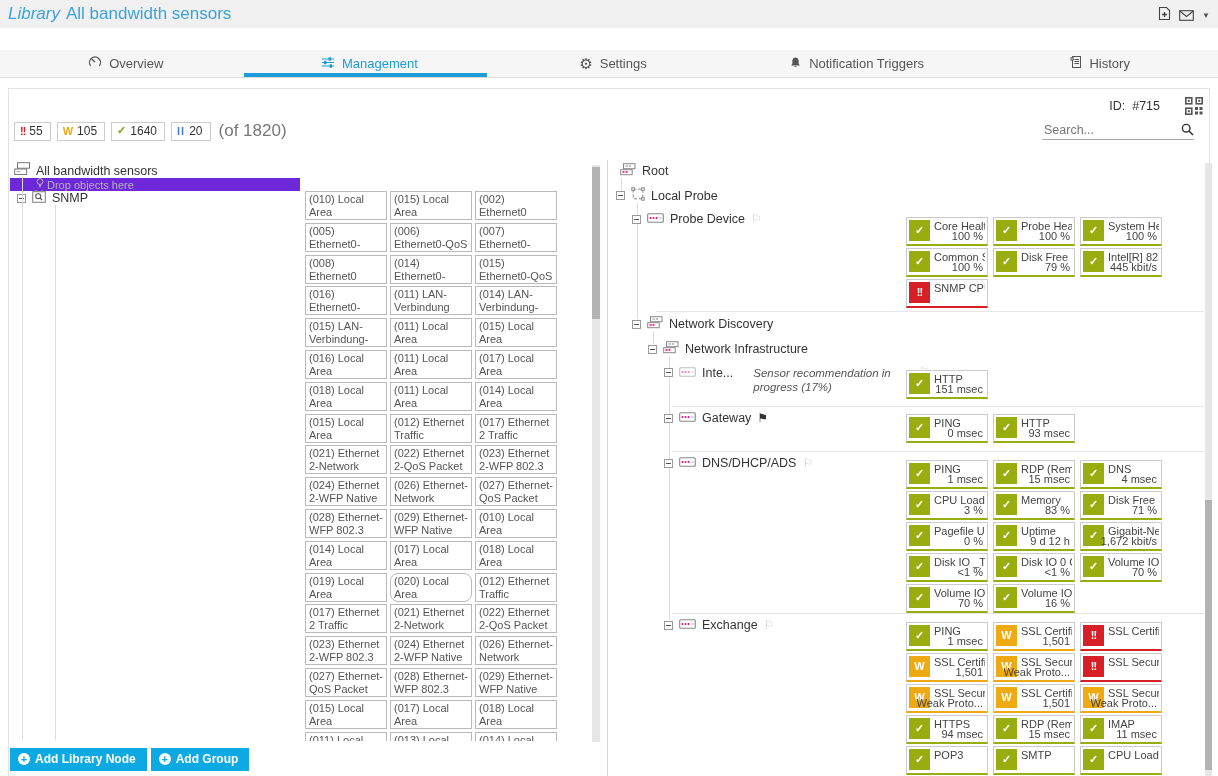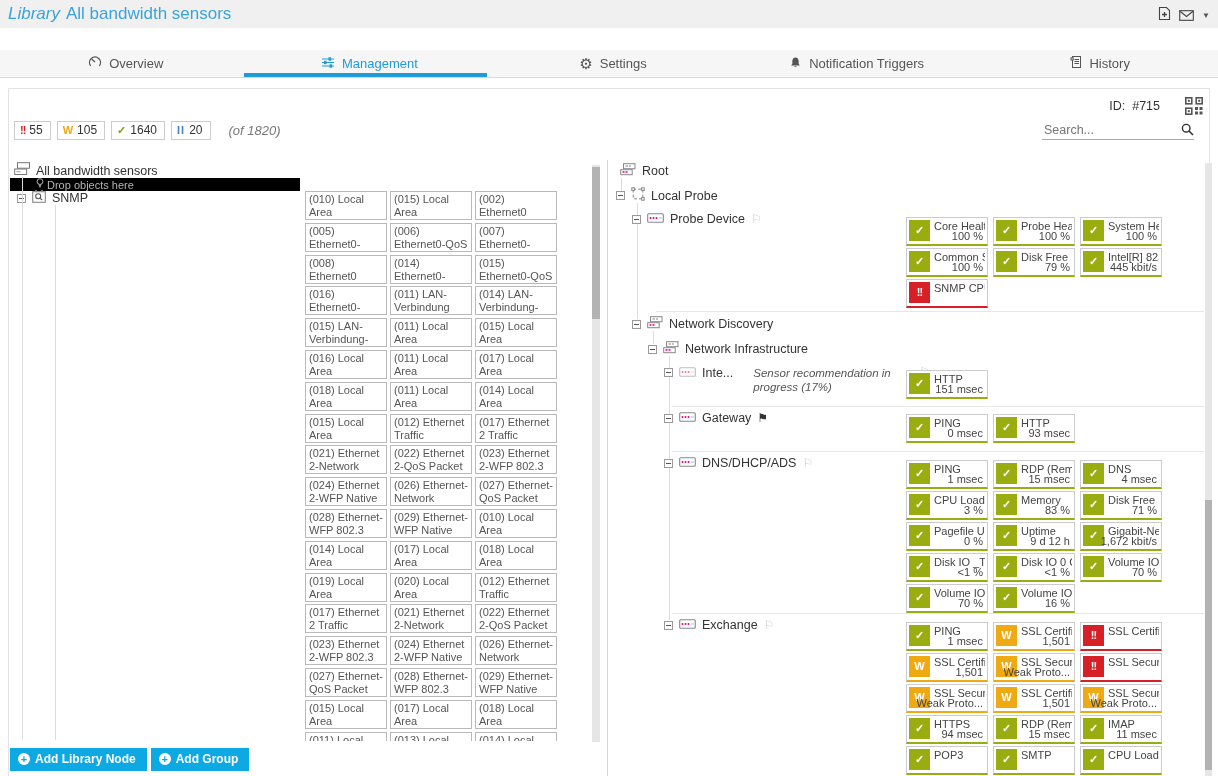--- a/index.html
+++ b/index.html
@@ -35,33 +35,33 @@
 
   
   #badges { position:absolute; left:14px; top:121px; display:flex; gap:6px; align-items:center; }
   .badge { border:1px solid #ccc; background:#fff; padding:1px 7px 2px 5px; font-size:12px;
     color:#333; display:flex; gap:4px; align-items:center; }
   .badge b { font-size:11px; }
   .b-err b { color:#d61f26; letter-spacing:-1px; }
   .b-warn b { color:#efa912; }
   .b-ok b { color:#7fa50f; }
   .b-pause b { color:#4a7fd0; letter-spacing:1px; }
-  #badge-total { font-size:13px; color:#777; margin-left:12px;font-style:italic; }
+  #badge-total { font-size:17px; color:#777; margin-left:2px; }
 
   
   .trow { position:absolute; display:flex; align-items:center; gap:6px; font-size:12.5px; color:#333; white-space:nowrap; }
   .exp { width:9px; height:9px; border:1px solid #999; background:#fff; position:relative; flex:none; }
   .exp::after { content:""; position:absolute; left:1px; right:1px; top:3px; height:1px; background:#555; }
   .flag { font-size:12px; line-height:12px; }
   .flag.o { color:#ccc; }
   .flag.f { color:#333; }
   .vline { position:absolute; width:1px; background:#dcdcdc; }
   .hsep { position:absolute; height:1px; background:#e7e7e7; }
   .dim { opacity:.55; }
-  #drop-hint { position:absolute; left:10px; top:178px; width:290px; height:13px; background:#000000;
+  #drop-hint { position:absolute; left:10px; top:178px; width:290px; height:13px; background:#6d28d9;
     display:flex; align-items:center; gap:3px; padding-left:26px; font-size:11px; color:#b5b5b5; }
   #inet-note { font-style:italic; font-size:11.5px; color:#555; white-space:normal; width:150px;
     line-height:14px; }
 
   
   #library-grid { position:absolute; left:305px; top:191px; width:260px; height:550px; overflow:hidden; }
   .ltile { position:absolute; width:82px; height:29px; border:1px solid #b9b9b9; background:#fff;
     font-size:11px; line-height:13px; color:#555; padding:1px 3px; overflow:hidden; cursor:move; }
 
   
@@ -259,21 +259,21 @@
     <div class="ltile" style="left: 0px; top: 286px;">(024) Ethernet 2-WFP Native</div>
     <div class="ltile" style="left: 85px; top: 286px;">(026) Ethernet-Network</div>
     <div class="ltile" style="left: 170px; top: 286px;">(027) Ethernet-QoS Packet</div>
     <div class="ltile" style="left: 0px; top: 318px;">(028) Ethernet-WFP 802.3</div>
     <div class="ltile" style="left: 85px; top: 318px;">(029) Ethernet-WFP Native</div>
     <div class="ltile" style="left: 170px; top: 318px;">(010) Local Area</div>
     <div class="ltile" style="left: 0px; top: 350px;">(014) Local Area</div>
     <div class="ltile" style="left: 85px; top: 350px;">(017) Local Area</div>
     <div class="ltile" style="left: 170px; top: 350px;">(018) Local Area</div>
     <div class="ltile" style="left: 0px; top: 382px;">(019) Local Area</div>
-    <div class="ltile" style="left: 85px; top: 382px;">(020) Local Area</div>
+    <div class="ltile" style="left: 85px; top: 382px; border-radius: 8px;">(020) Local Area</div>
     <div class="ltile" style="left: 170px; top: 382px;">(012) Ethernet Traffic</div>
     <div class="ltile" style="left: 0px; top: 413px;">(017) Ethernet 2 Traffic</div>
     <div class="ltile" style="left: 85px; top: 413px;">(021) Ethernet 2-Network</div>
     <div class="ltile" style="left: 170px; top: 413px;">(022) Ethernet 2-QoS Packet</div>
     <div class="ltile" style="left: 0px; top: 445px;">(023) Ethernet 2-WFP 802.3</div>
     <div class="ltile" style="left: 85px; top: 445px;">(024) Ethernet 2-WFP Native</div>
     <div class="ltile" style="left: 170px; top: 445px;">(026) Ethernet-Network</div>
     <div class="ltile" style="left: 0px; top: 477px;">(027) Ethernet-QoS Packet</div>
     <div class="ltile" style="left: 85px; top: 477px;">(028) Ethernet-WFP 802.3</div>
     <div class="ltile" style="left: 170px; top: 477px;">(029) Ethernet-WFP Native</div>

